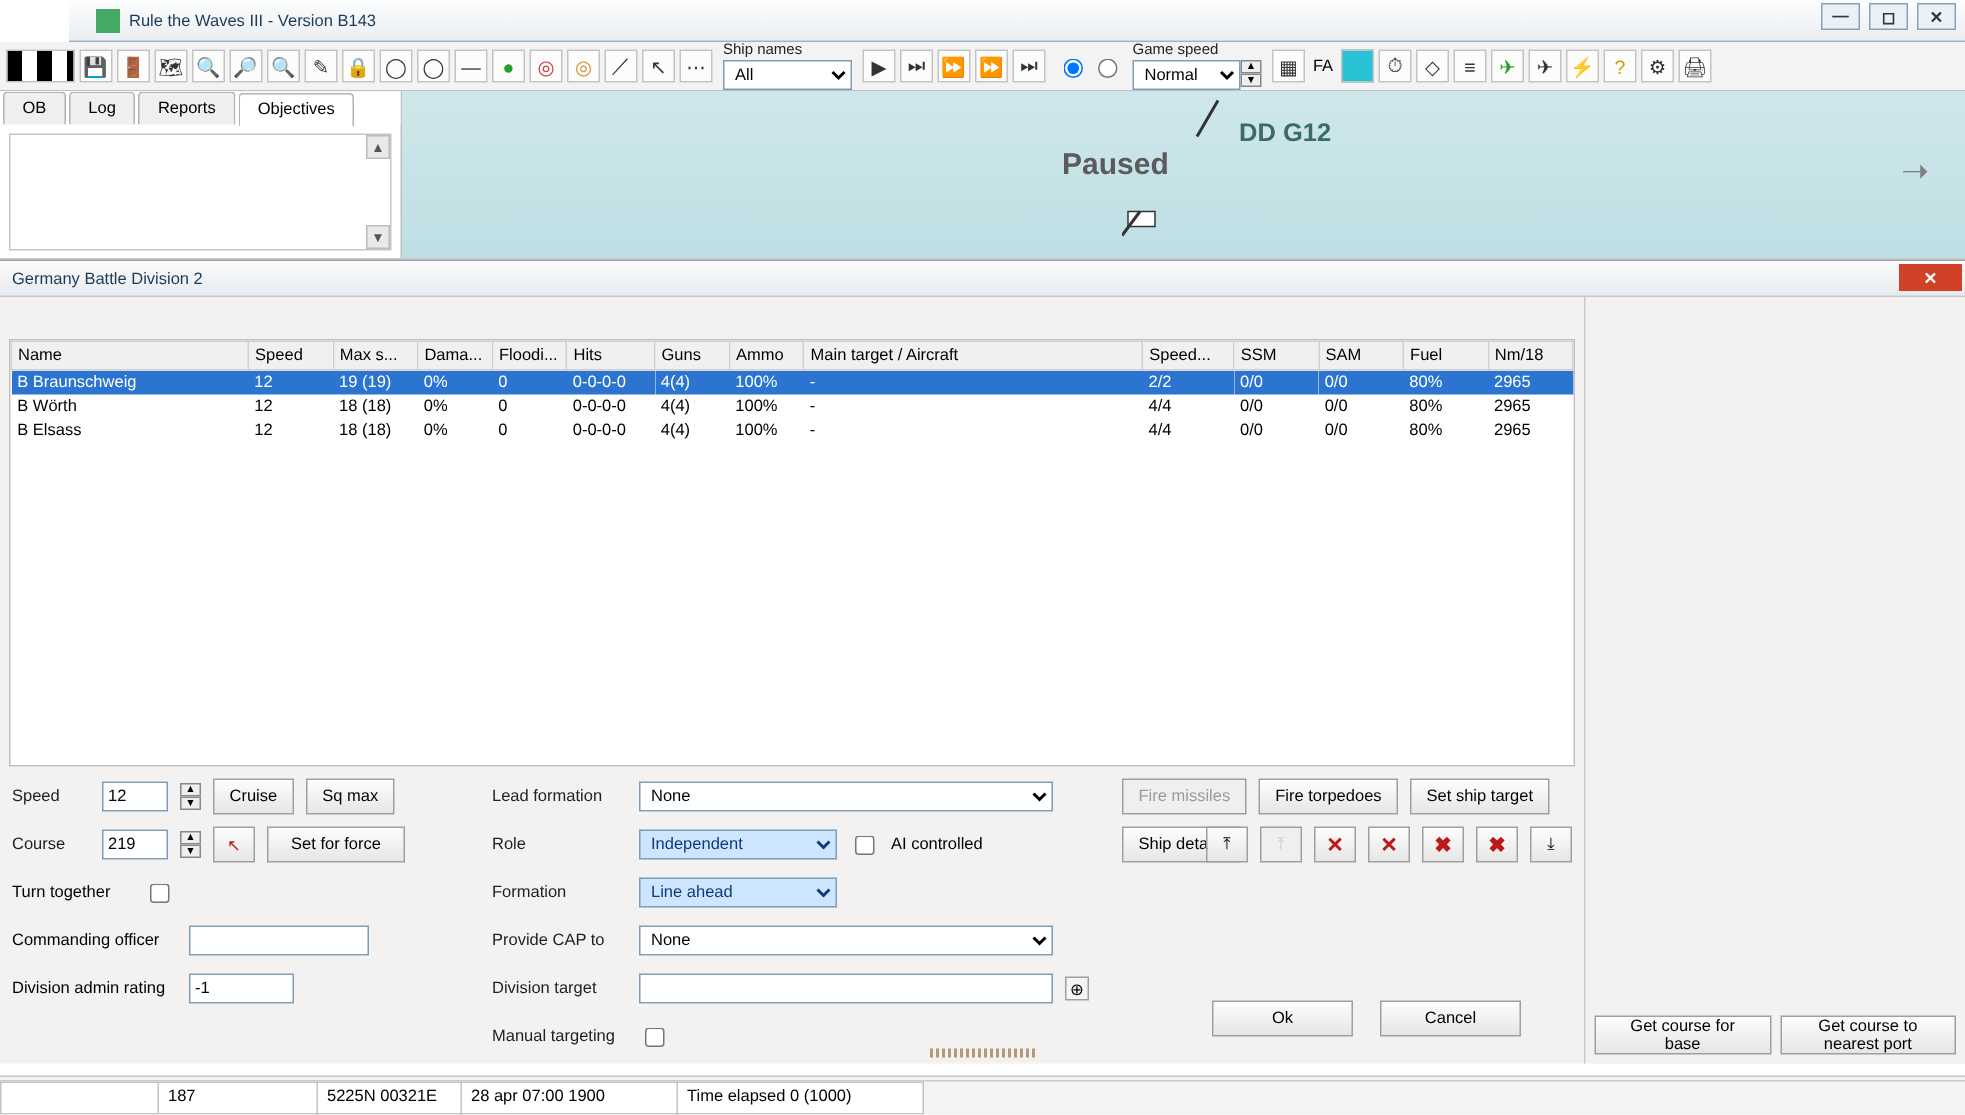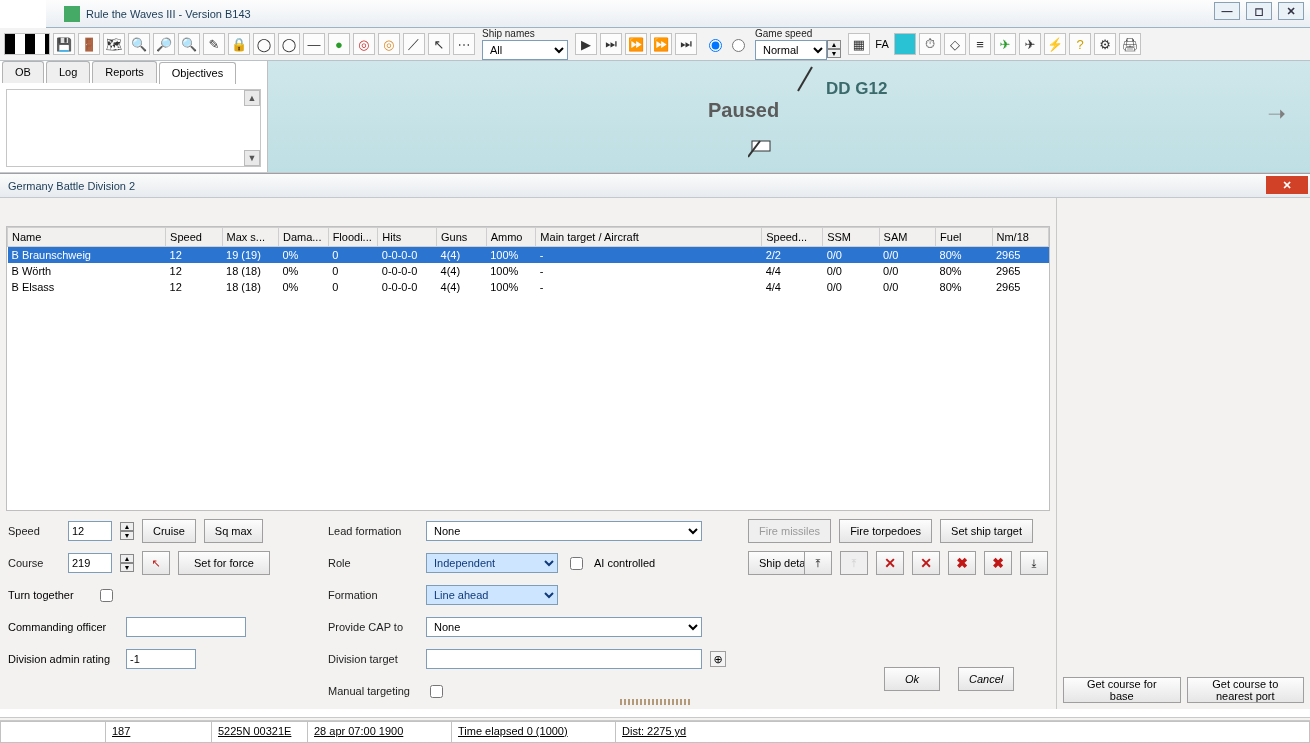--- a/index.html
+++ b/index.html
@@ -73,31 +73,31 @@
 .btn { height:24px; padding:0 10px; border:1px solid #9f9f9f; background:linear-gradient(#fdfdfd,#e6e6e6); cursor:pointer; }
 .btn.square { width:28px; padding:0; display:flex; align-items:center; justify-content:center; }
 .btn.disabled { color:#9a9a9a; background:#efefef; cursor:default; }
 .chk { width:13px; height:13px; }
 .ico-target{width:16px;height:16px;border:1px solid #9f9f9f;background:#f5f5f5;display:inline-flex;align-items:center;justify-content:center;}
 .redx{color:#c01717;font-weight:bold;font-size:14px;}
 
 .right-actions{display:flex;gap:6px;flex-wrap:wrap;}
 
 .dlg-okrow { position:absolute; bottom:18px; right:296px; display:flex; gap:18px; }
-.dlg-okrow .btn{width:56px;font-style:italic;}
+.dlg-okrow .btn{width:94px;}
 
 .right-btn { height:26px; }
 
 .drag-handle{position:absolute;left:50%;bottom:4px;transform:translateX(-50%);width:70px;height:6px;background:repeating-linear-gradient(90deg,#b59a7a 0 2px,transparent 2px 4px);}
 
 
 .statusbar { position:absolute; left:0; bottom:0; width:100%; background:#f4f3f2; }
 .statusbar .sb-border{height:4px;border-top:1px solid #c9c9c9;border-bottom:1px solid #c9c9c9;}
 .statusbar .cells { display:flex; height:22px; }
-.statusbar .cell { border:1px solid #c2c2c2; border-left:none; padding:3px 6px; background:#fff; white-space:nowrap; overflow:hidden;text-decoration:underline;}
+.statusbar .cell { border:1px solid #c2c2c2; border-left:none; padding:3px 6px; background:#fff; white-space:nowrap; overflow:hidden;}
 .statusbar .cell:first-child{border-left:1px solid #c2c2c2;}
 </style>
 </head>
 <body>
 
 <div class="main-window">
 
   <div class="titlebar">
     <span class="appicon"></span>
     <span class="title">Rule the Waves III - Version B143</span>
@@ -486,17 +486,16 @@
   </div>
 
   <div class="statusbar">
     <div class="sb-border"></div>
     <div class="cells">
       <div class="cell" style="width:106px"></div>
       <div class="cell" style="width:106px">187</div>
       <div class="cell" style="width:96px">5225N 00321E</div>
       <div class="cell" style="width:144px">28 apr 07:00 1900</div>
       <div class="cell" style="width:164px">Time elapsed 0 (1000)</div>
-      <div class="cell" style="flex:1">Dist: 2275 yd</div>
     </div>
   </div>
 
 </div>
 
 </body></html>

